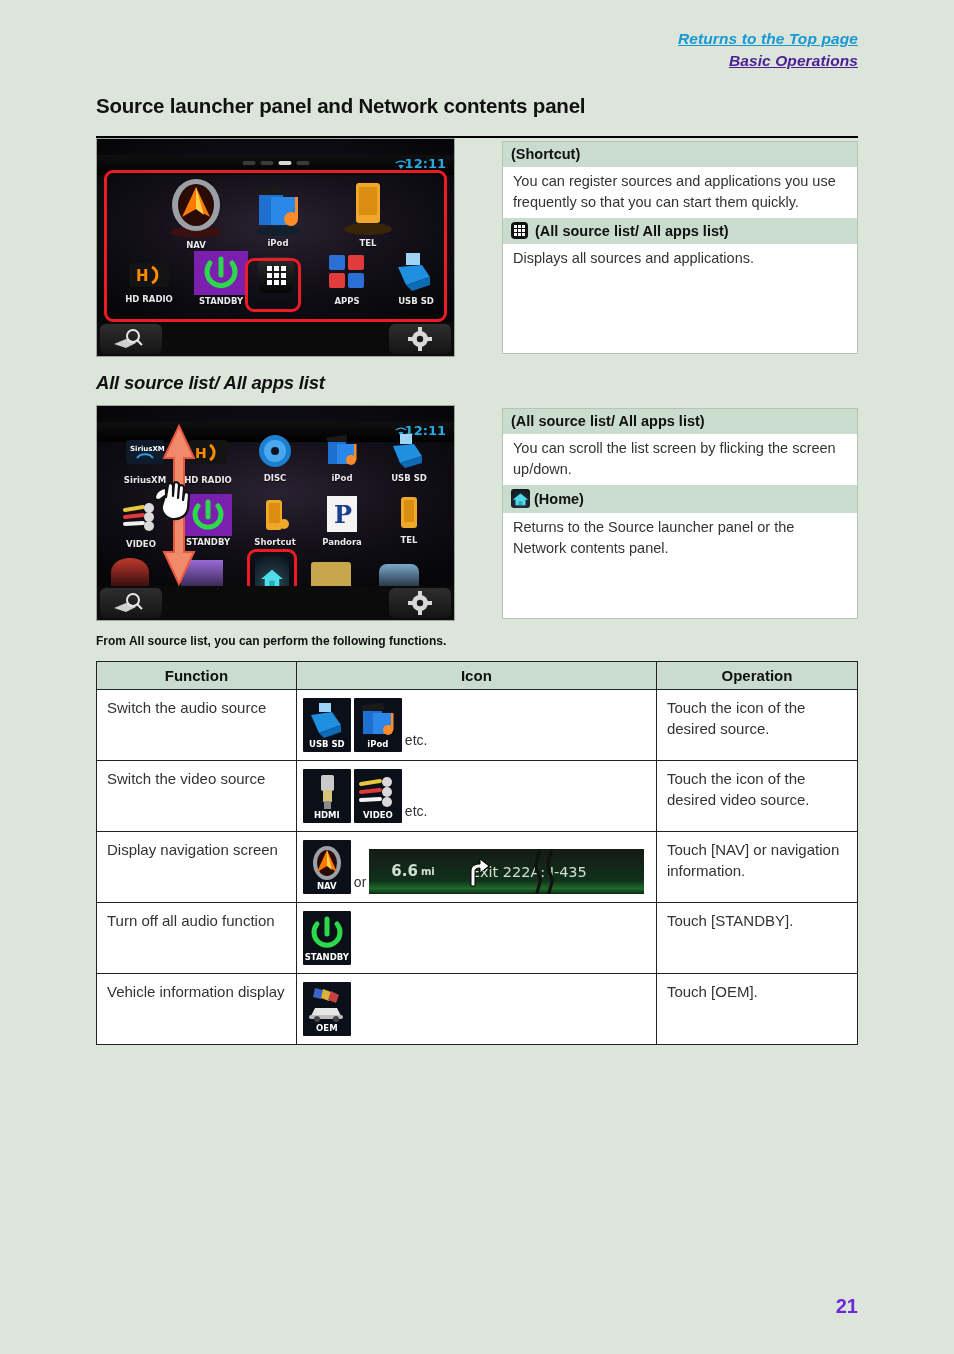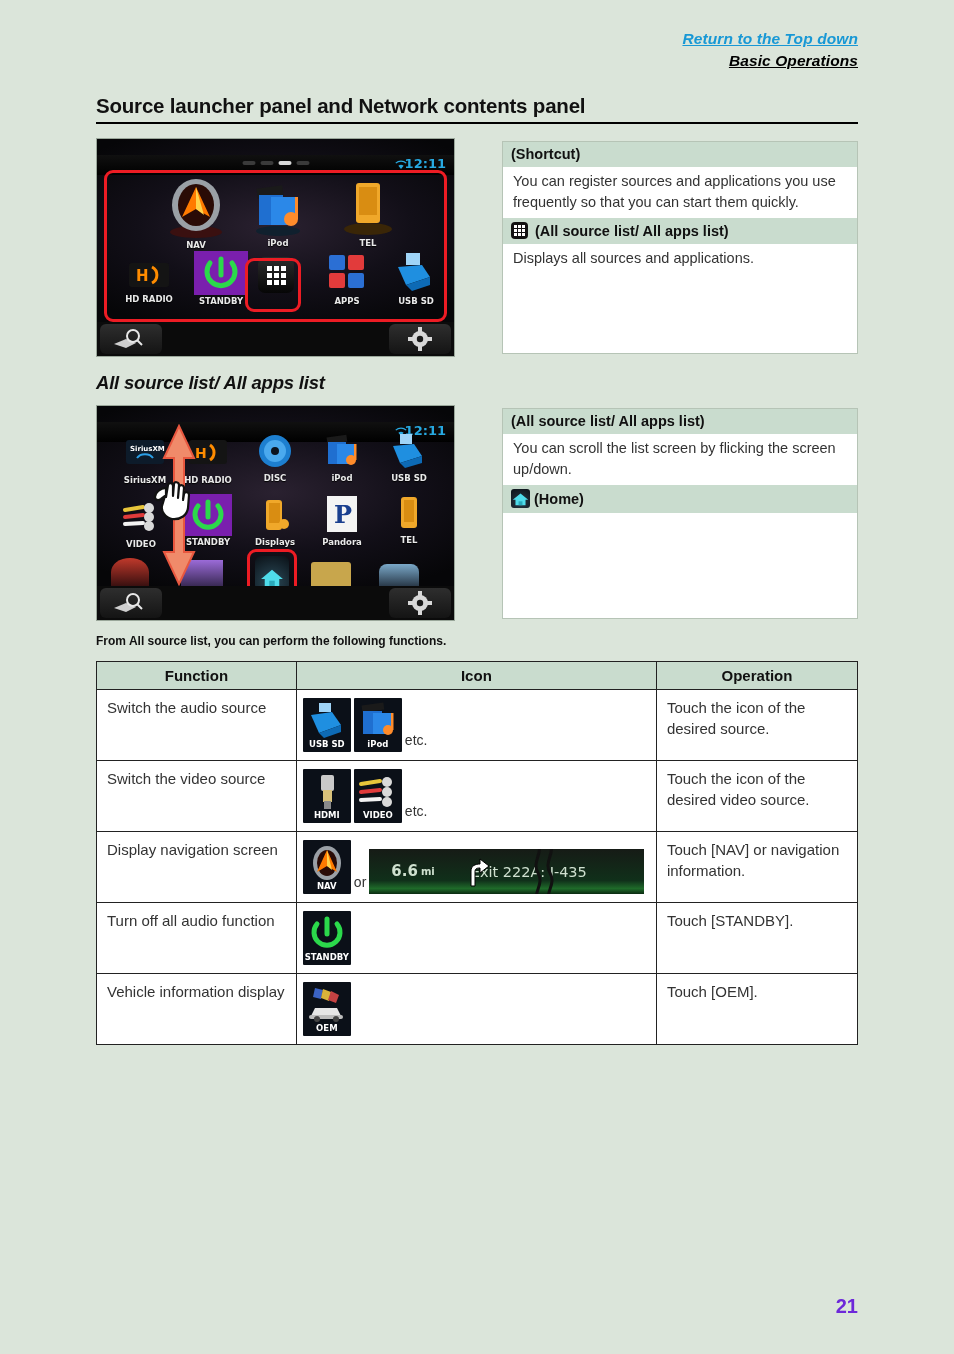--- a/index.html
+++ b/index.html
@@ -14,28 +14,28 @@
   
   .toplinks { position: absolute; right: 96px; top: 28px; text-align: right; }
   .toplink {
     display: block;
     font-style: italic; font-weight: bold; font-size: 15.5px;
     letter-spacing: 0.1px;
     text-decoration: underline;
     line-height: 1.45;
   }
   .toplink.a { color: #1898d5; }
-  .toplink.b { color: #000000; }
+  .toplink.b { color: #4c1d95; }
 
   
   .h1-wrap { position: absolute; left: 96px; top: 94px; width: 762px; }
   .h1 {
     font-size: 20.5px; font-weight: bold; color: #111;
     letter-spacing: -0.2px;
-    padding-bottom: 4px;
+    padding-bottom: 18px;
   }
   .rule { height: 2px; background: #000; width: 100%; }
 
   .h2 {
     position: absolute; left: 96px; top: 372px;
     font-size: 18.5px; font-weight: bold; font-style: italic; color: #111;
     letter-spacing: -0.2px;
   }
 
   .intro {
@@ -195,21 +195,21 @@
     position: absolute; right: 96px; bottom: 36px;
     font-size: 20px; font-weight: bold; color: #6d28d9;
   }
 </style>
 </head>
 <body>
 
 <div class="page">
 
   <div class="toplinks">
-    <a class="toplink a" href="#">Return to the Top down</a>
+    <a class="toplink a" href="#">Returns to the Top page</a>
     <a class="toplink b" href="#">Basic Operations</a>
   </div>
 
   <div class="h1-wrap">
     <div class="h1">Source launcher panel and Network contents panel</div>
     <div class="rule"></div>
   </div>
 
   <div class="device dev1">
     <div class="scr">
@@ -462,21 +462,21 @@
         <div class="ilabel">STANDBY</div>
       </div>
       <div class="icell" style="left:146px; top:90px; width:64px;">
         <div class="iart">
           <svg viewBox="0 0 44 40" width="44" height="40">
             <rect x="13" y="4" width="16" height="30" rx="3" fill="#f0a82a"></rect>
             <rect x="16" y="7" width="11" height="20" fill="#d98d12"></rect>
             <circle cx="31" cy="28" r="5" fill="#f0a82a"></circle>
           </svg>
         </div>
-        <div class="ilabel">Displays</div>
+        <div class="ilabel">Shortcut</div>
       </div>
       <div class="icell" style="left:213px; top:88px; width:64px;">
         <div class="iart" style="width:34px;height:42px;">
           <svg viewBox="0 0 34 42" width="34" height="42">
             <rect x="2" y="2" width="30" height="36" fill="#f4f4f4"></rect>
             <text x="9" y="29" fill="#1a3f8f" font-size="24" font-weight="bold" font-family="DejaVu Serif">P</text>
           </svg>
         </div>
         <div class="ilabel">Pandora</div>
       </div>
@@ -543,20 +543,21 @@
     <div class="body">You can scroll the list screen by flicking the screen up/down.</div>
     <div class="band" style="gap:4px;">
       <span class="mini-home-icon">
         <svg viewBox="0 0 22 18" width="17" height="14">
           <polygon points="11,2 21,10 17.5,10 17.5,17 4.5,17 4.5,10 1,10" fill="#4fdcea"></polygon>
           <rect x="8.5" y="12" width="5" height="5" fill="#2aa9bb"></rect>
         </svg>
       </span>
       <span>(Home)</span>
     </div>
+    <div class="body">Returns to the Source launcher panel or the Network contents panel.</div>
   </div>
 
   <div class="intro">From All source list, you can perform the following functions.</div>
 
   <table class="fn">
     <thead>
       <tr>
         <th style="width:200px;margin-left:18px;">Function</th>
         <th style="width:360px;">Icon</th>
         <th style="width:200px;">Operation</th>

